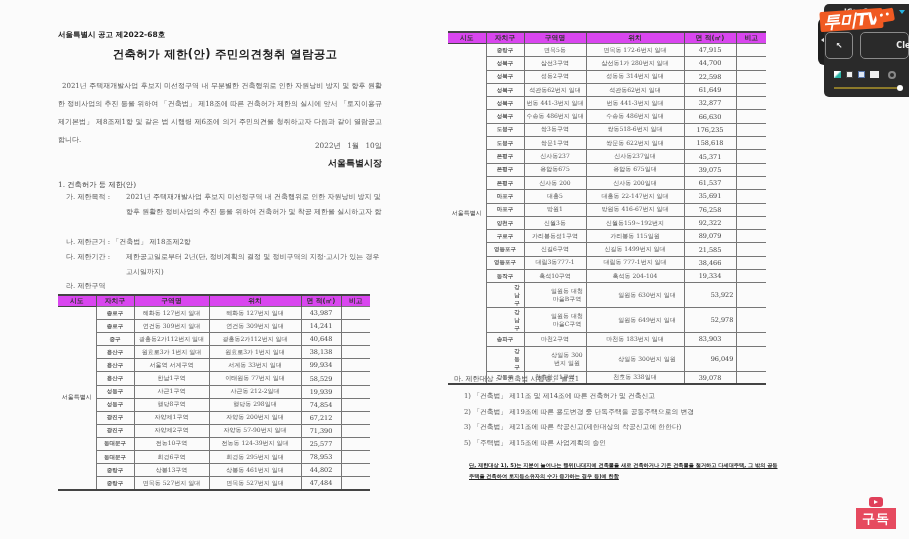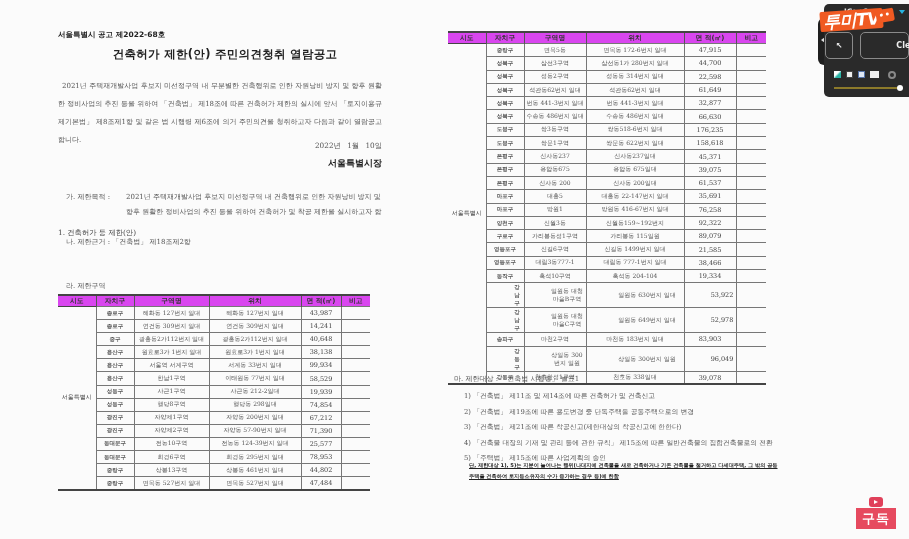--- a/index.html
+++ b/index.html
@@ -8,21 +8,21 @@
 
   .page-left { position: absolute; left: 0; top: 0; width: 440px; height: 539px; }
   .page-right { position: absolute; left: 440px; top: 0; width: 380px; height: 539px; }
 
   .notice-no { position: absolute; left: 58px; top: 30px; font-family: "DejaVu Sans", sans-serif; font-size: 7.5px; font-weight: bold; color: #222; }
   .doc-title { position: absolute; left: 60px; top: 47px; width: 330px; text-align: center; font-family: "DejaVu Sans", sans-serif; font-size: 11.5px; font-weight: bold; color: #222; letter-spacing: 0.3px; }
   .intro { position: absolute; left: 58px; top: 77px; width: 324px; font-size: 7px; line-height: 18px; color: #555; text-align: justify; text-indent: 4px; }
   .date { position: absolute; left: 300px; top: 141px; width: 82px; text-align: right; font-size: 7.3px; color: #555; word-spacing: 4px; }
   .signer { position: absolute; left: 300px; top: 157px; width: 82px; text-align: right; font-family: "DejaVu Sans", sans-serif; font-size: 9px; font-weight: bold; color: #222; }
 
-  .sec1-title { position: absolute; left: 58px; top: 180px; font-size: 7.3px; color: #444; margin-top: 48px; }
+  .sec1-title { position: absolute; left: 58px; top: 180px; font-size: 7.3px; color: #444; }
   .sub { position: absolute; font-size: 7px; color: #555; line-height: 15px; }
   .sub .lbl { display: inline-block; }
   .sub-ga { left: 66px; top: 190px; width: 320px; }
   .sub-ga .cont { position: absolute; left: 60px; top: 0; width: 260px; }
   .sub-na { left: 66px; top: 235px; }
   .sub-da { left: 66px; top: 250px; width: 320px; }
   .sub-da .cont { position: absolute; left: 60px; top: 0; width: 260px; }
   .sub-ra { left: 66px; top: 279px; }
 
   table.zone { position: absolute; border-collapse: collapse; font-size: 6px; color: #555; table-layout: fixed; }
@@ -85,20 +85,24 @@
 
   <div class="sec1-title">1. 건축허가 등 제한(안)</div>
   <div class="sub sub-ga">
     <span class="lbl">가. 제한목적 :</span>
     <span class="cont">2021년 주택재개발사업 후보지 미선정구역 내 건축행위로 인한 자원낭비 방지 및 향후 원활한 정비사업의 추진 등을 위하여 건축허가 및 착공 제한을 실시하고자 함</span>
   </div>
   <div class="sub sub-na">
     <span class="lbl">나. 제한근거 :</span>
     <span>「건축법」 제18조제2항</span>
   </div>
+  <div class="sub sub-da">
+    <span class="lbl">다. 제한기간 :</span>
+    <span class="cont">제한공고일로부터 2년(단, 정비계획의 결정 및 정비구역의 지정·고시가 있는 경우 고시일까지)</span>
+  </div>
   <div class="sub sub-ra">라. 제한구역</div>
 
   <table class="zone left-table">
     <colgroup>
         <col style="width:38px">
         <col style="width:38px">
         <col style="width:75px">
         <col style="width:92px">
         <col style="width:40px">
         <col style="width:29px">
@@ -401,21 +405,20 @@
         <td class="note"></td>
       </tr>
     </tbody>
 </table>
 
 <div class="sec-ma">마. 제한대상 : 「건축법 시행령」 별표1</div>
 <div class="items">
   <div class="it">1) 「건축법」 제11조 및 제14조에 따른 건축허가 및 건축신고</div>
   <div class="it">2) 「건축법」 제19조에 따른 용도변경 중 단독주택을 공동주택으로의 변경</div>
   <div class="it">3) 「건축법」 제21조에 따른 착공신고(제한대상의 착공신고에 한한다)</div>
-  <div class="it">4) 「건축물 대장의 기재 및 관리 등에 관한 규칙」 제15조에 따른 일반건축물의 집합건축물로의 전환</div>
   <div class="it">5) 「주택법」 제15조에 따른 사업계획의 승인</div>
 </div>
 <div class="note-bold">단, 제한대상 1), 5)는 지분이 늘어나는 행위(나대지에 건축물을 새로 건축하거나 기존 건축물을 철거하고 다세대주택, 그 밖의 공동주택을 건축하여 토지등소유자의 수가 증가하는 경우 등)에 한함</div>
 
 <div class="widget-tab">
     <span class="arrow"></span>
   </div>
 <div class="widget">
   <div class="widget-title">ICanScreen</div>
   <div class="widget-dd"></div>

